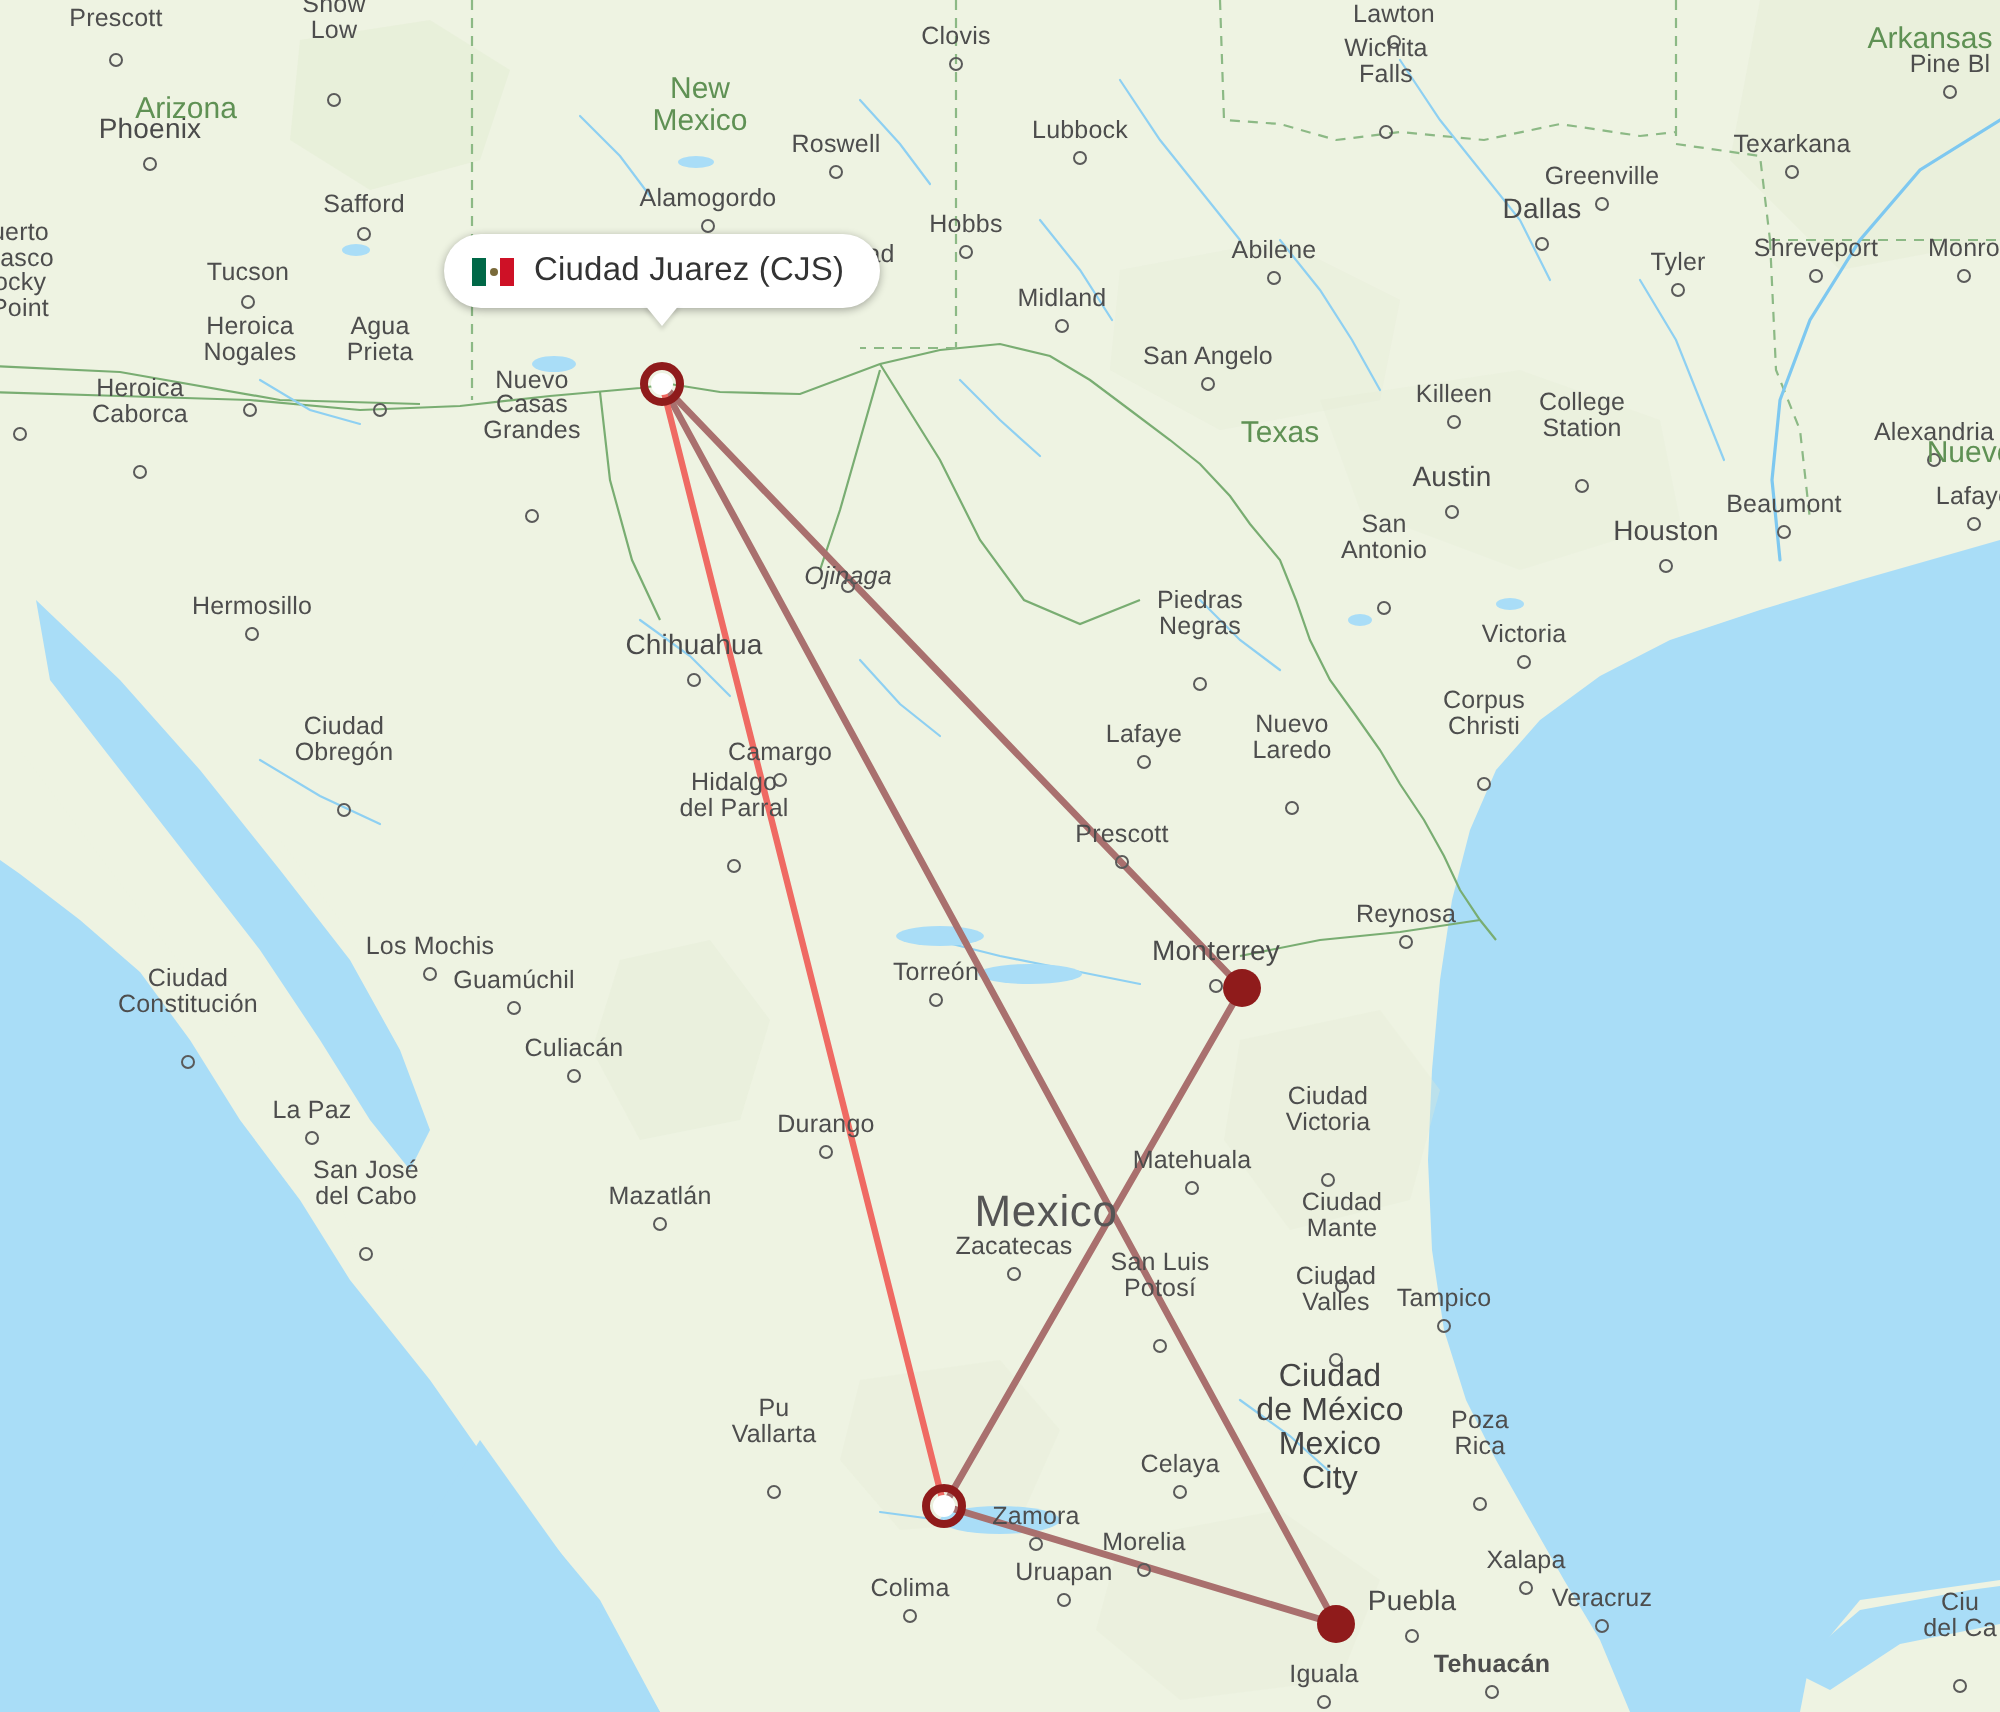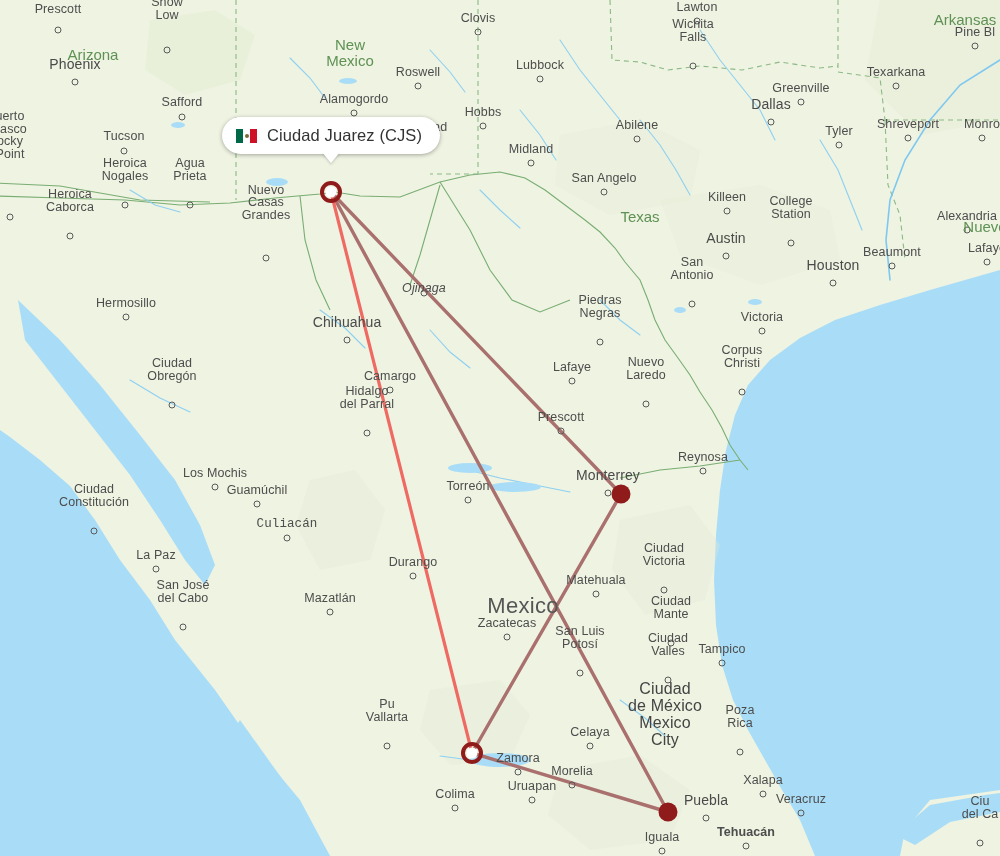--- a/index.html
+++ b/index.html
@@ -324,21 +324,21 @@
       <div class="place" style="left: 367px; top: 385px;"><span class="nm">Hidalgo</span><span class="nm">del Parral</span></div>
       <div class="dot" style="left: 367px; top: 433px;"></div>
       <div class="place" style="left: 126px; top: 296.5px;"><span class="nm">Hermosillo</span></div>
       <div class="dot" style="left: 126px; top: 317px;"></div>
       <div class="place" style="left: 172px; top: 357px;"><span class="nm">Ciudad</span><span class="nm">Obregón</span></div>
       <div class="dot" style="left: 172px; top: 405px;"></div>
       <div class="place" style="left: 215px; top: 466.5px;"><span class="nm">Los Mochis</span></div>
       <div class="dot" style="left: 215px; top: 487px;"></div>
       <div class="place" style="left: 257px; top: 483.5px;"><span class="nm">Guamúchil</span></div>
       <div class="dot" style="left: 257px; top: 504px;"></div>
-      <div class="place" style="left: 287px; top: 517.5px; font-family: Liberation Mono, monospace;"><span class="nm">Culiacán</span></div>
+      <div class="place" style="left: 287px; top: 517.5px;"><span class="nm">Culiacán</span></div>
       <div class="dot" style="left: 287px; top: 538px;"></div>
       <div class="place" style="left: 94px; top: 483px;"><span class="nm">Ciudad</span><span class="nm">Constitución</span></div>
       <div class="dot" style="left: 94px; top: 531px;"></div>
       <div class="place" style="left: 156px; top: 548.5px;"><span class="nm">La Paz</span></div>
       <div class="dot" style="left: 156px; top: 569px;"></div>
       <div class="place" style="left: 183px; top: 579px;"><span class="nm">San José</span><span class="nm">del Cabo</span></div>
       <div class="dot" style="left: 183px; top: 627px;"></div>
       <div class="place" style="left: 330px; top: 591.5px;"><span class="nm">Mazatlán</span></div>
       <div class="dot" style="left: 330px; top: 612px;"></div>
       <div class="place" style="left: 413px; top: 555.5px;"><span class="nm">Durango</span></div>

